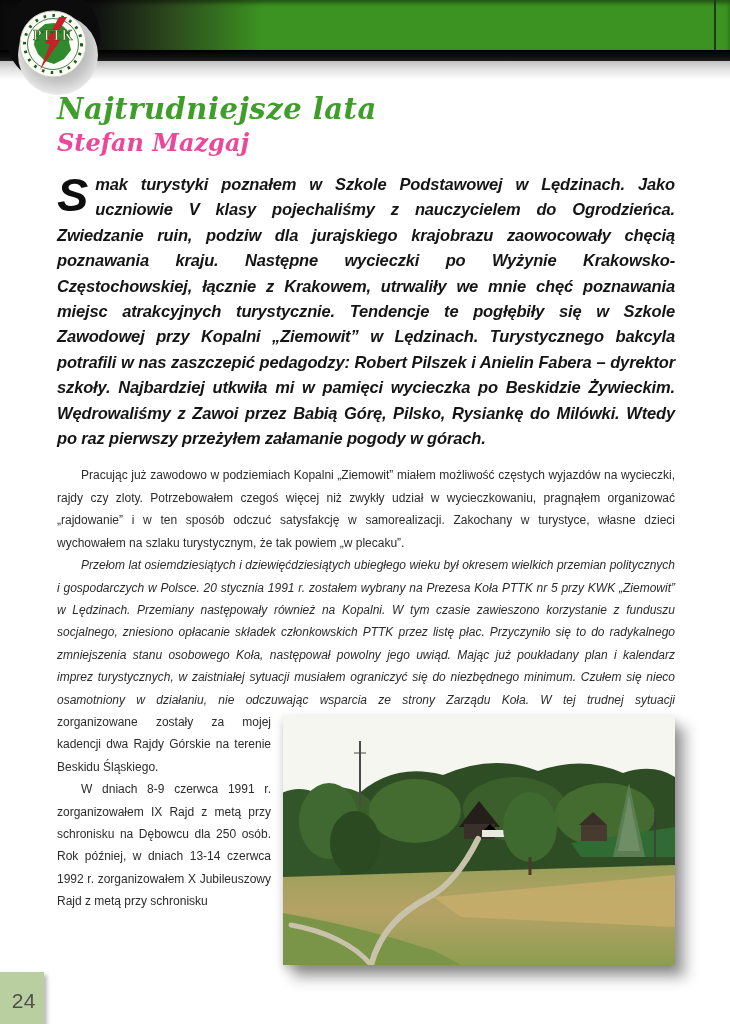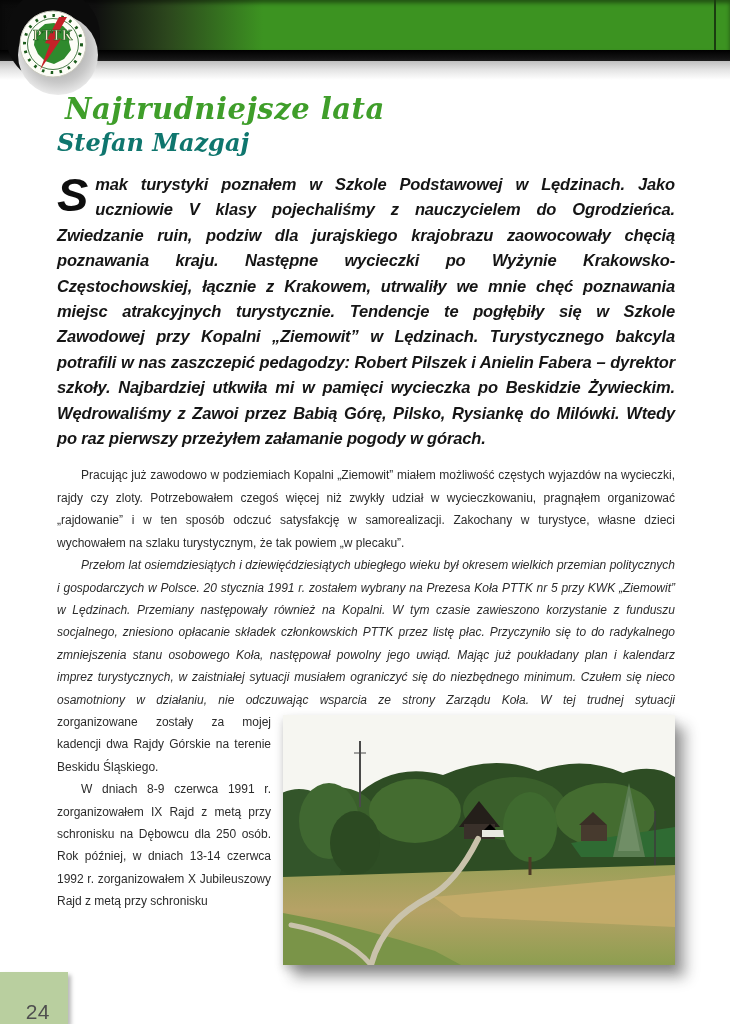--- a/index.html
+++ b/index.html
@@ -24,26 +24,25 @@
   .bar-shadow { position:absolute; top:61px; left:0; width:730px; height:19px;
     background:linear-gradient(#bfbfbf 0%,#e3e3e3 45%,#ffffff 100%); }
   .logo-svg { position:absolute; top:0; left:0; }
   
   .content { position:absolute; top:80px; left:0; width:730px; padding:0 55px 0 57px; }
   .title {
     margin-top:12px;
     font-family:"DejaVu Serif", serif; font-style:italic; font-weight:bold;
     font-size:29px; line-height:34px; letter-spacing:.5px;
     color:var(--title-green,#3f9e2a);
-    margin-left:8px;
   }
   .author {
     margin-top:2px;
     font-family:"DejaVu Serif", serif; font-style:italic; font-weight:bold;
-    font-size:24px; line-height:30px; color:#0f766e;
+    font-size:24px; line-height:30px; color:#ec4899;
   }
   .intro {
     margin-top:14px;
     font-weight:bold; font-style:italic;
     font-size:16.5px; line-height:25.4px; letter-spacing:-0.15px;
     text-align:justify; color:#151515;
   }
   .dropcap {
     float:left; font-weight:bold; font-style:italic;
     font-size:47px; line-height:40px; padding:3px 7px 0 0; color:#0e0e0e;
@@ -57,25 +56,25 @@
   .p3a { text-align-last:justify;font-style:italic; }
   .wrap-zone { overflow:visible; }
   .photo {
     float:right; width:392px; height:250px; margin:4px 0 30px 12px;
     background:#f6f6f2;
     box-shadow:10px 12px 13px rgba(30,30,30,.42), 0 4px 8px rgba(60,60,60,.25);
   }
   .photo svg { display:block; }
   
   .page-number-box {
-    position:absolute; left:0; top:972px; width:68px; height:52px;
+    position:absolute; left:0; top:972px; width:44px; height:52px;
     background:var(--page-box-green,#b9cf9f);
     box-shadow:3px 3px 4px rgba(0,0,0,.28);
-    display:flex; align-items:flex-end; justify-content:flex-end;
-    padding:6px 18px 0 0;
+    display:flex; align-items:center; justify-content:flex-end;
+    padding:6px 8px 0 0;
   }
   .page-number { font-size:21px; color:#4f4f4f; letter-spacing:.5px; }
 </style>
 </head>
 <body>
 
 <div class="page">
 
   <div class="header">
     <div class="bar"></div>

